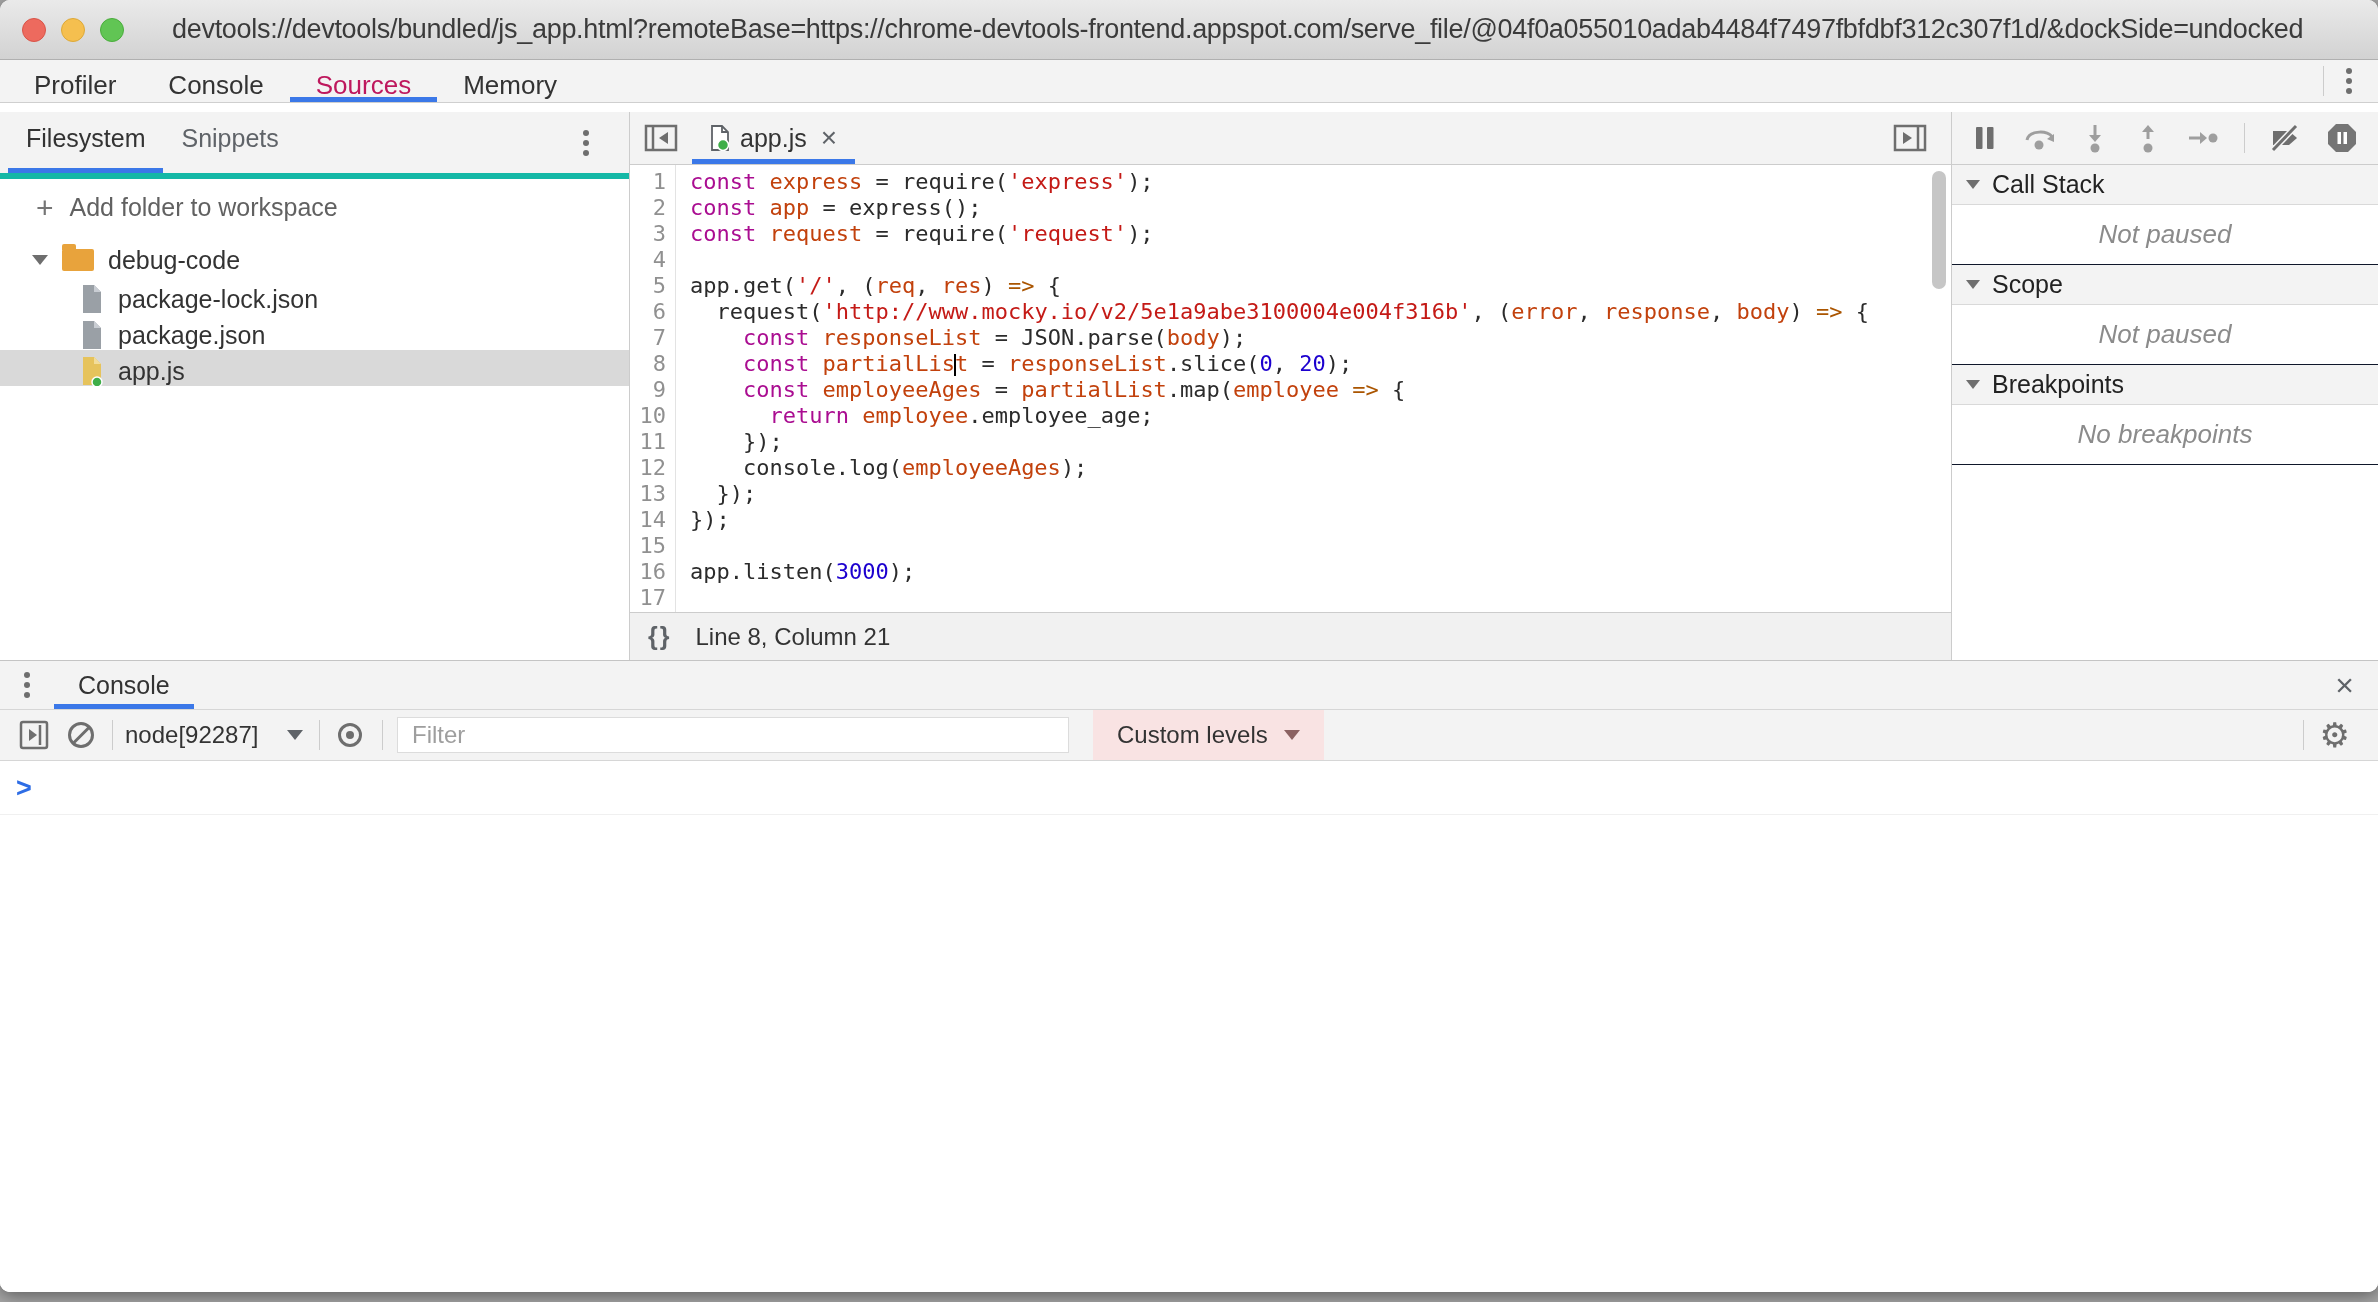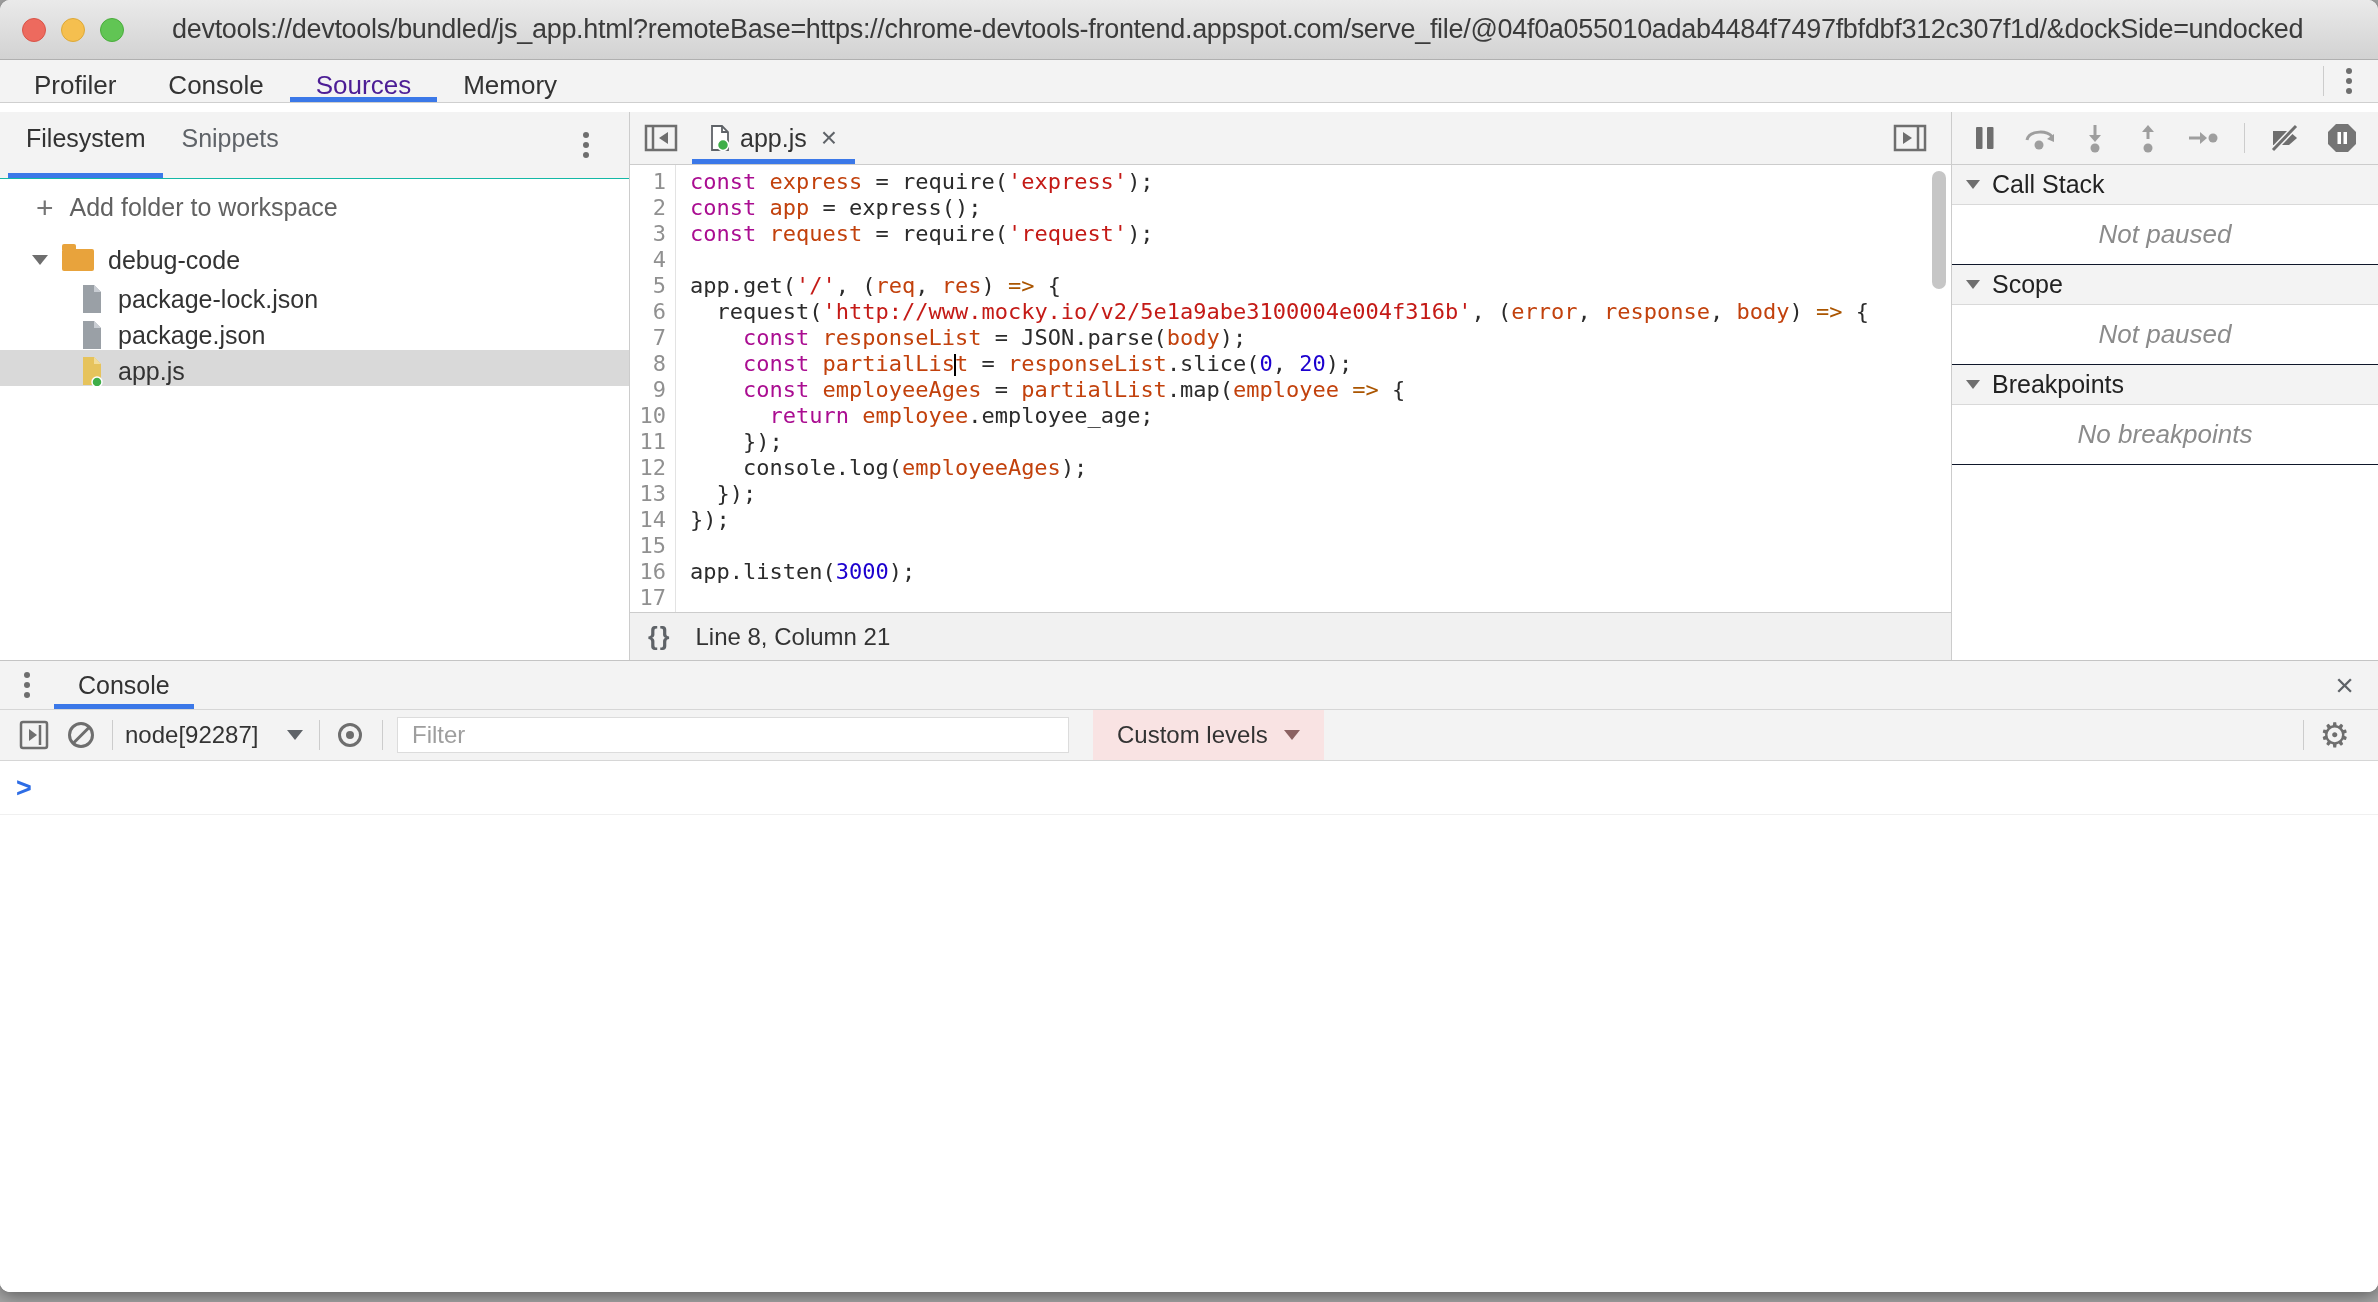--- a/index.html
+++ b/index.html
@@ -18,33 +18,33 @@
   .light.red { background: #ed6a5e; border: 1px solid #d95448; }
   .light.yellow { background: #f5bf4f; border: 1px solid #dda938; }
   .light.green { background: #61c554; border: 1px solid #4aad3c; }
   .win-title { margin-left: 48px; font-size: 27px; letter-spacing: -0.3px;
                color: #3b3b3b; white-space: nowrap; overflow: hidden; }
 
   
   .main-tabbar { height: 43px; background: #f3f3f3; border-bottom: 1px solid #cfcfcf;
                  display: flex; align-items: stretch; padding-left: 8px; }
   .main-tab { padding: 0 26px; line-height: 51px; font-size: 26px; color: #333; cursor: default; }
-  .main-tab.active { box-shadow: inset 0 -5px 0 #3b78e8; color: #4c1d95; }
+  .main-tab.active { box-shadow: inset 0 -5px 0 #3b78e8; color: #be185d; }
   .bar-right { margin-left: auto; display: flex; align-items: center; gap: 22px; padding-right: 26px; }
   .vdiv { width: 1px; height: 30px; background: #ccc; }
   .vdots { width: 6px; height: 6px; border-radius: 50%; background: #6e6e6e;
            box-shadow: 0 -10px 0 #6e6e6e, 0 10px 0 #6e6e6e; }
 
   
   .content { position: absolute; top: 112px; left: 0; right: 0; height: 548px;
              display: flex; background: #fff; }
 
   
   .navigator { width: 630px; border-right: 1px solid #ccc; display: flex; flex-direction: column; }
-  .nav-tabs { height: 67px; background: #f3f3f3; border-bottom: 1px solid #14b8a6;
+  .nav-tabs { height: 67px; background: #f3f3f3; border-bottom: 6px solid #14b8a6;
               display: flex; align-items: stretch; padding-left: 8px; }
   .nav-tab { padding: 0 18px; line-height: 53px; font-size: 25px; color: #5f6368; }
   .nav-tab.active { color: #333; box-shadow: inset 0 -5px 0 #3b78e8; }
   .nav-menu { margin-left: auto; align-self: center; margin-right: 40px; }
   .add-folder { height: 57px; display: flex; align-items: center; gap: 16px;
                 padding-left: 36px; color: #616161; font-size: 25px; }
   .plus { font-size: 30px; color: #757575; }
   .tree { flex: 1; background: #fff; padding-top: 6px; }
   .tree-row { height: 36px; display: flex; align-items: center; font-size: 25px; color: #333; }
   .tree-row.folder { padding-left: 32px; gap: 14px; }

